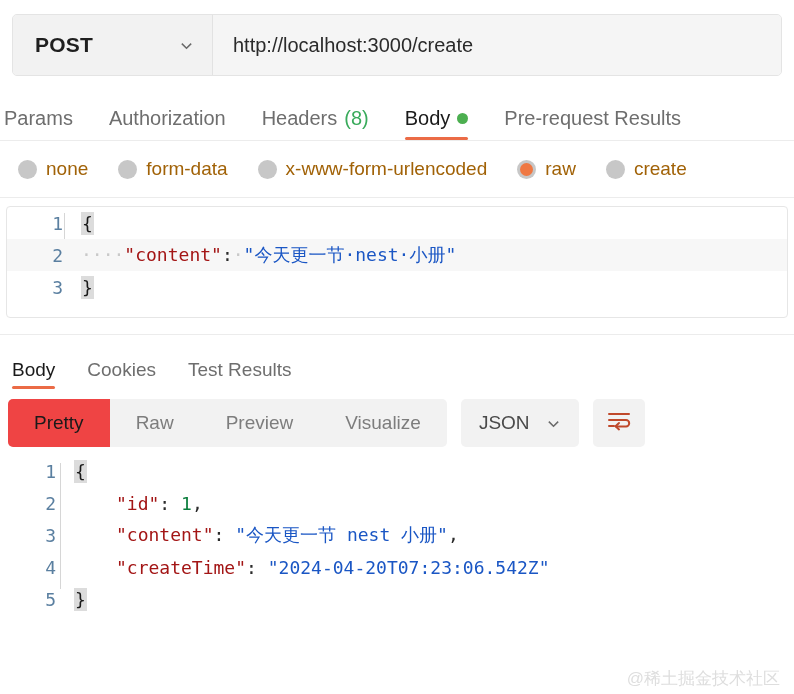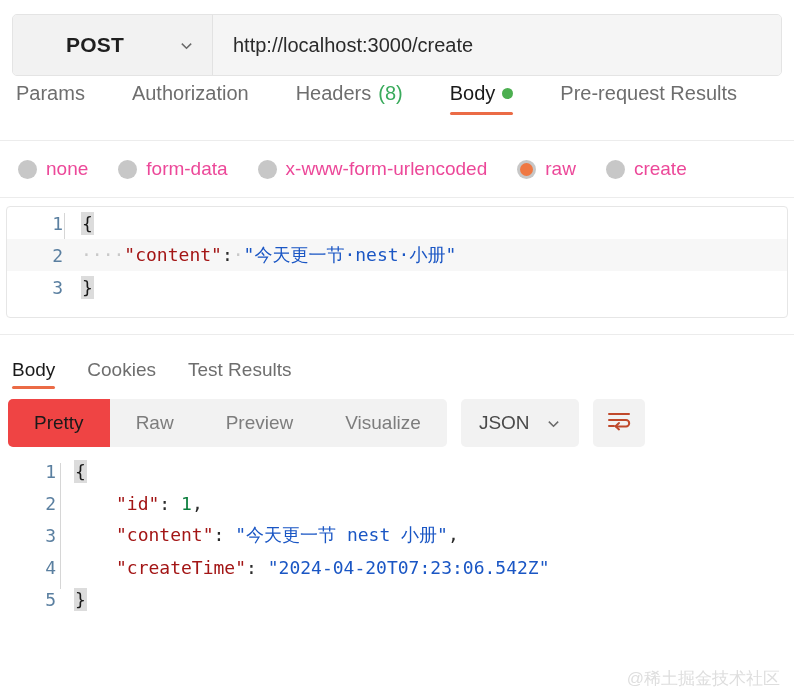--- a/index.html
+++ b/index.html
@@ -36,48 +36,46 @@
     background: #f2f2f2;
     border-right: 1px solid #e2e2e2;
     cursor: pointer;
     box-sizing: border-box;
   }
   .method-label {
     font-size: 21px;
     font-weight: bold;
     color: #1f1f1f;
     letter-spacing: 0.2px;
-    margin-left: 31px;
   }
   .chev {
     width: 15px;
     height: 15px;
     display: block;
   }
   .url-input {
     flex: 1;
     display: flex;
     align-items: center;
     padding-left: 20px;
     font-size: 20px;
     color: #2b2b2b;
     background: #f5f5f5;
     cursor: text;
   }
 
   
   .req-tabs {
     display: flex;
-    align-items: flex-start;
-    padding: 0 16px;
+    align-items: flex-end;
+    padding: 0 4px;
     height: 58px;
     margin-top: 6px;
     white-space: nowrap;
     overflow: hidden;
-    gap: 11px;
   }
   .req-tab {
     font-size: 20px;
     color: #6e6e6e;
     padding: 0 0 10px 0;
     margin-right: 36px;
     position: relative;
     cursor: pointer;
     display: flex;
     align-items: center;
@@ -122,21 +120,21 @@
     white-space: nowrap;
     overflow: hidden;
   }
   .radio-item {
     display: flex;
     align-items: center;
     gap: 9px;
     margin-right: 30px;
     cursor: pointer;
     font-size: 19px;
-    color: #ec4899;
+    color: #a16207;
   }
   .radio-mark {
     width: 19px;
     height: 19px;
     border-radius: 50%;
     background: #c7c7c7;
     flex: 0 0 auto;
     display: flex;
     align-items: center;
     justify-content: center;

